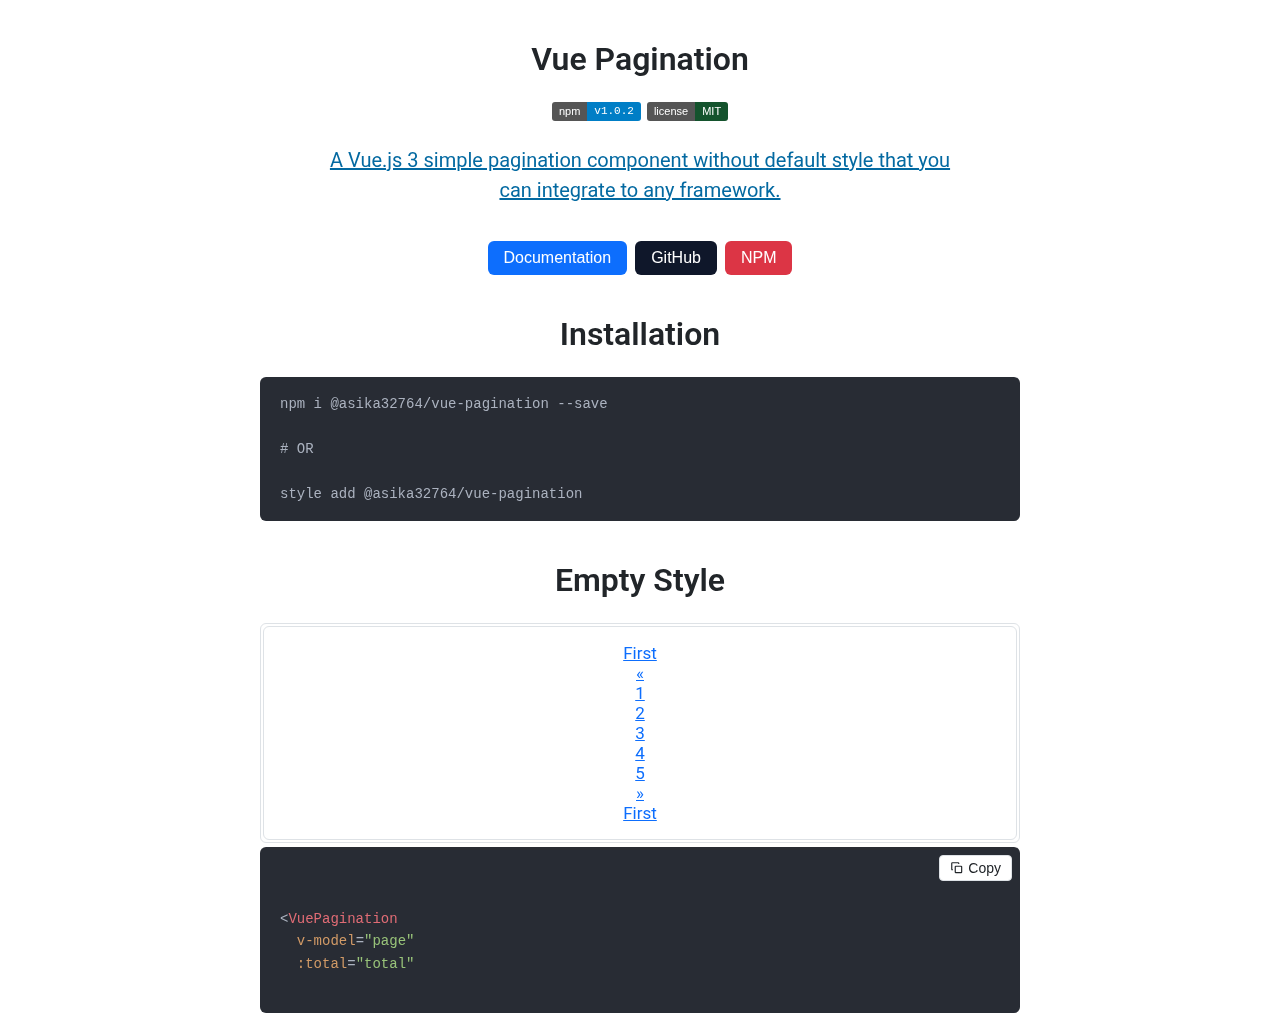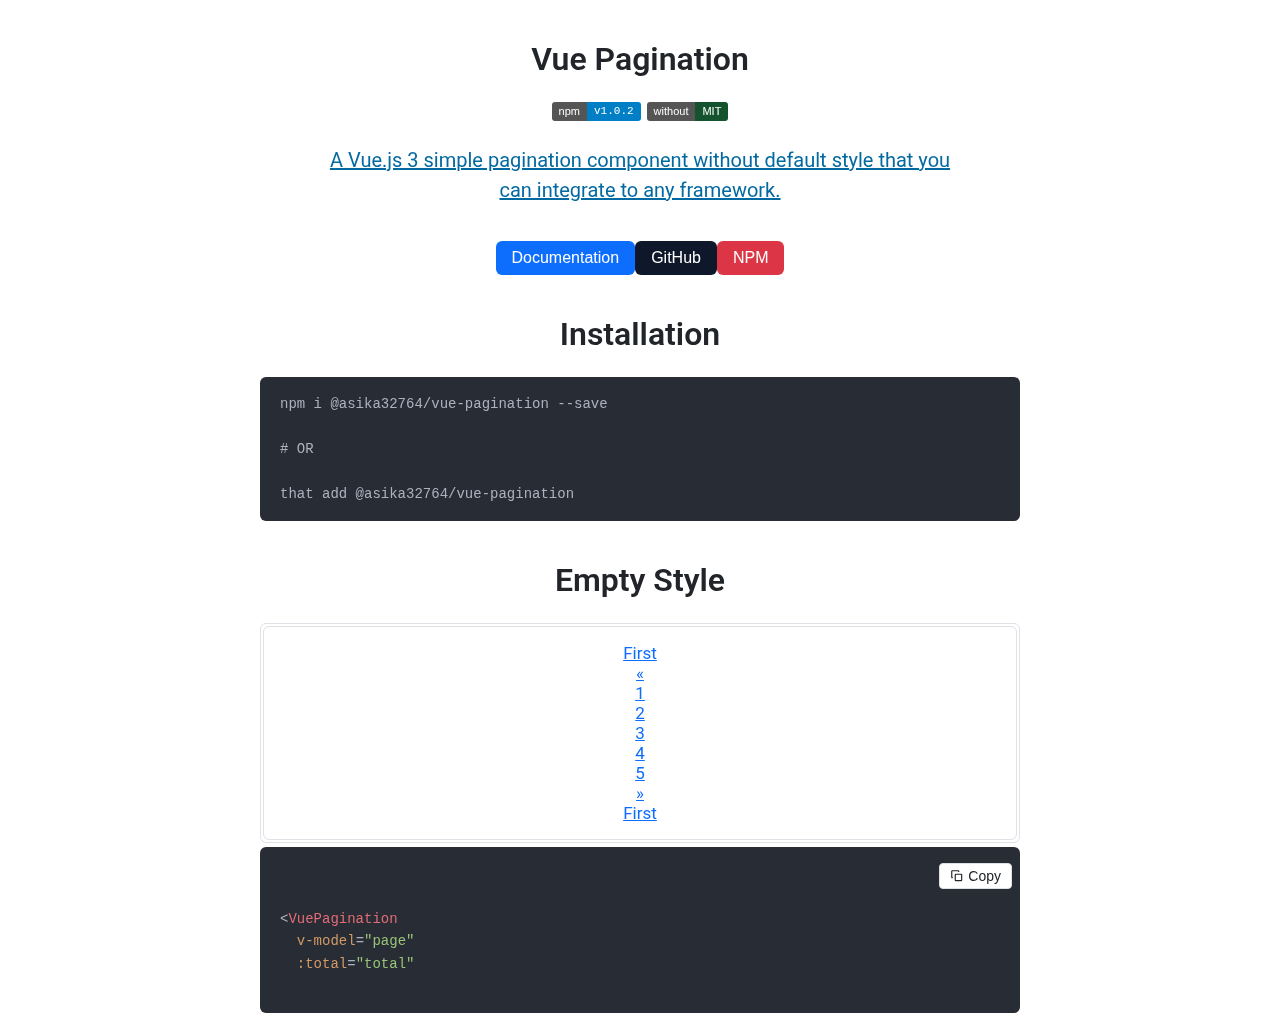--- a/index.html
+++ b/index.html
@@ -43,20 +43,21 @@
       font-size: 20px;
       color: #0369a1;
       max-width: 640px;
       margin: 0 auto 24px;
       line-height: 1.5;
       text-decoration: underline;
     }
     .actions {
       display: flex;
       justify-content: center;
+      gap: 8px;
       margin-bottom: 40px;
       margin-top: 36px;
     }
     .btn {
       display: inline-block;
       padding: 8px 16px;
       border-radius: 6px;
       border: none;
       font-size: 16px;
       cursor: pointer;
@@ -101,21 +102,21 @@
     }
     .paglist li { margin: 0; }
     .paglist a {
       color: #0d6efd;
       text-decoration: underline;
       font-size: 17px;
       cursor: pointer;
     }
     .copy-btn {
       position: absolute;
-      top: 16px;
+      top: 8px;
       right: 8px;
       background: #fff;
       color: #212529;
       border: 1px solid #dee2e6;
       border-radius: 4px;
       padding: 4px 10px;
       font-size: 14px;
       cursor: pointer;
       display: inline-flex;
       align-items: center;
@@ -131,39 +132,39 @@
 
 <div class="container">
   <h1>Vue Pagination</h1>
 
   <div class="badges">
     <span class="badge badge-blue">
       <span class="badge-left">npm</span>
       <span class="badge-right">v1.0.2</span>
     </span>
     <span class="badge badge-green">
-      <span class="badge-left">without</span>
+      <span class="badge-left">license</span>
       <span class="badge-right">MIT</span>
     </span>
   </div>
 
   <p class="lead">A Vue.js 3 simple pagination component without default style that you can integrate to any framework.</p>
 
   <div class="actions">
     <button class="btn btn-primary">Documentation</button>
     <button class="btn btn-dark">GitHub</button>
     <button class="btn btn-danger">NPM</button>
   </div>
 
   <h2>Installation</h2>
   <pre class="codeblock">npm i @asika32764/vue-pagination --save
 
 # OR
 
-that add @asika32764/vue-pagination</pre>
+style add @asika32764/vue-pagination</pre>
 
   <h2>Empty Style</h2>
 
   <div class="section-card">
     <div class="inner-card">
       <ul class="paglist">
         <li><a>First</a></li>
         <li><a>«</a></li>
         <li><a>1</a></li>
         <li><a>2</a></li>

